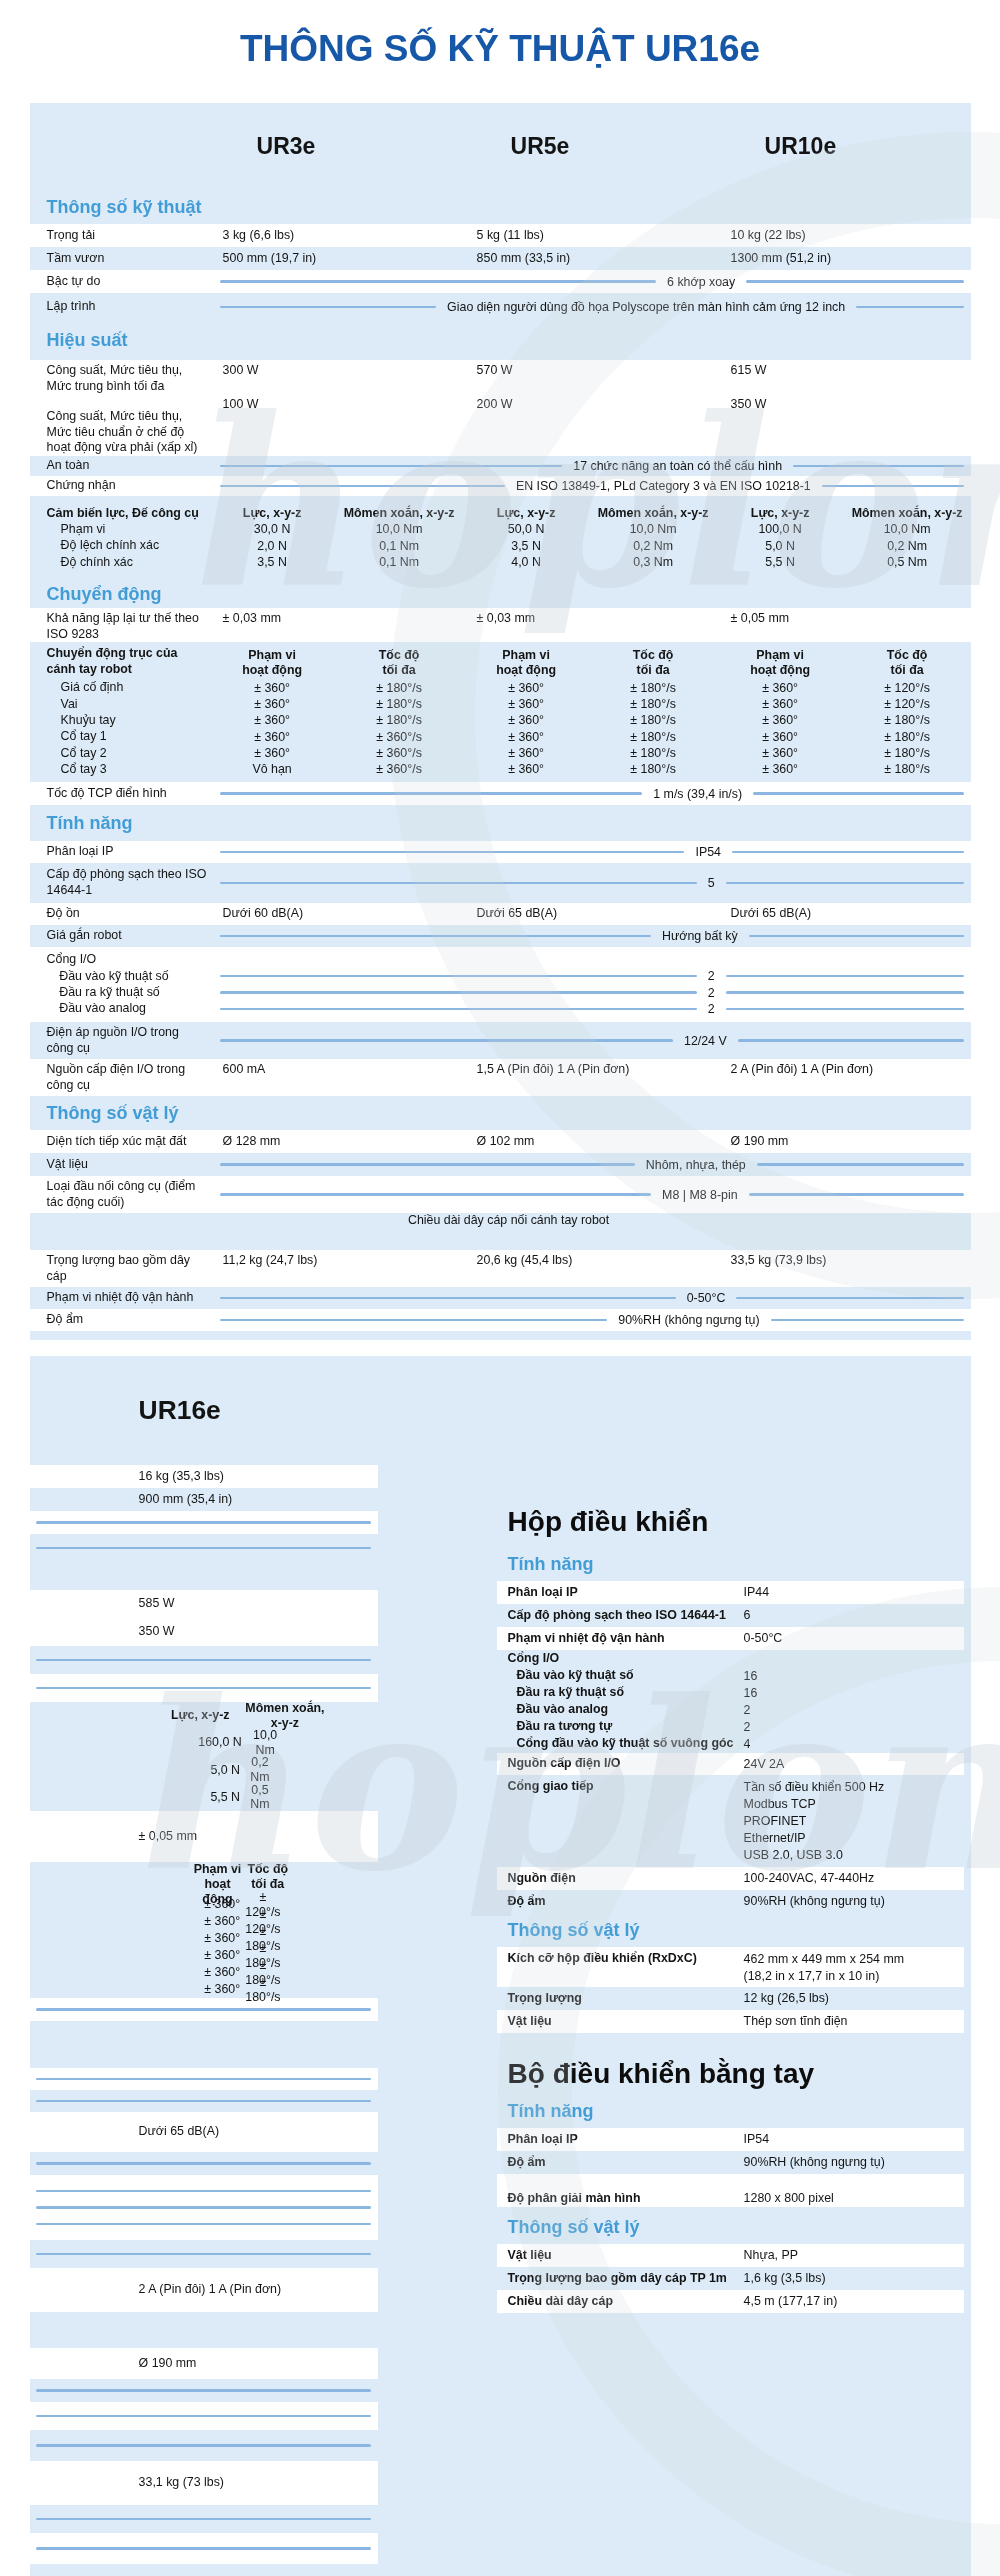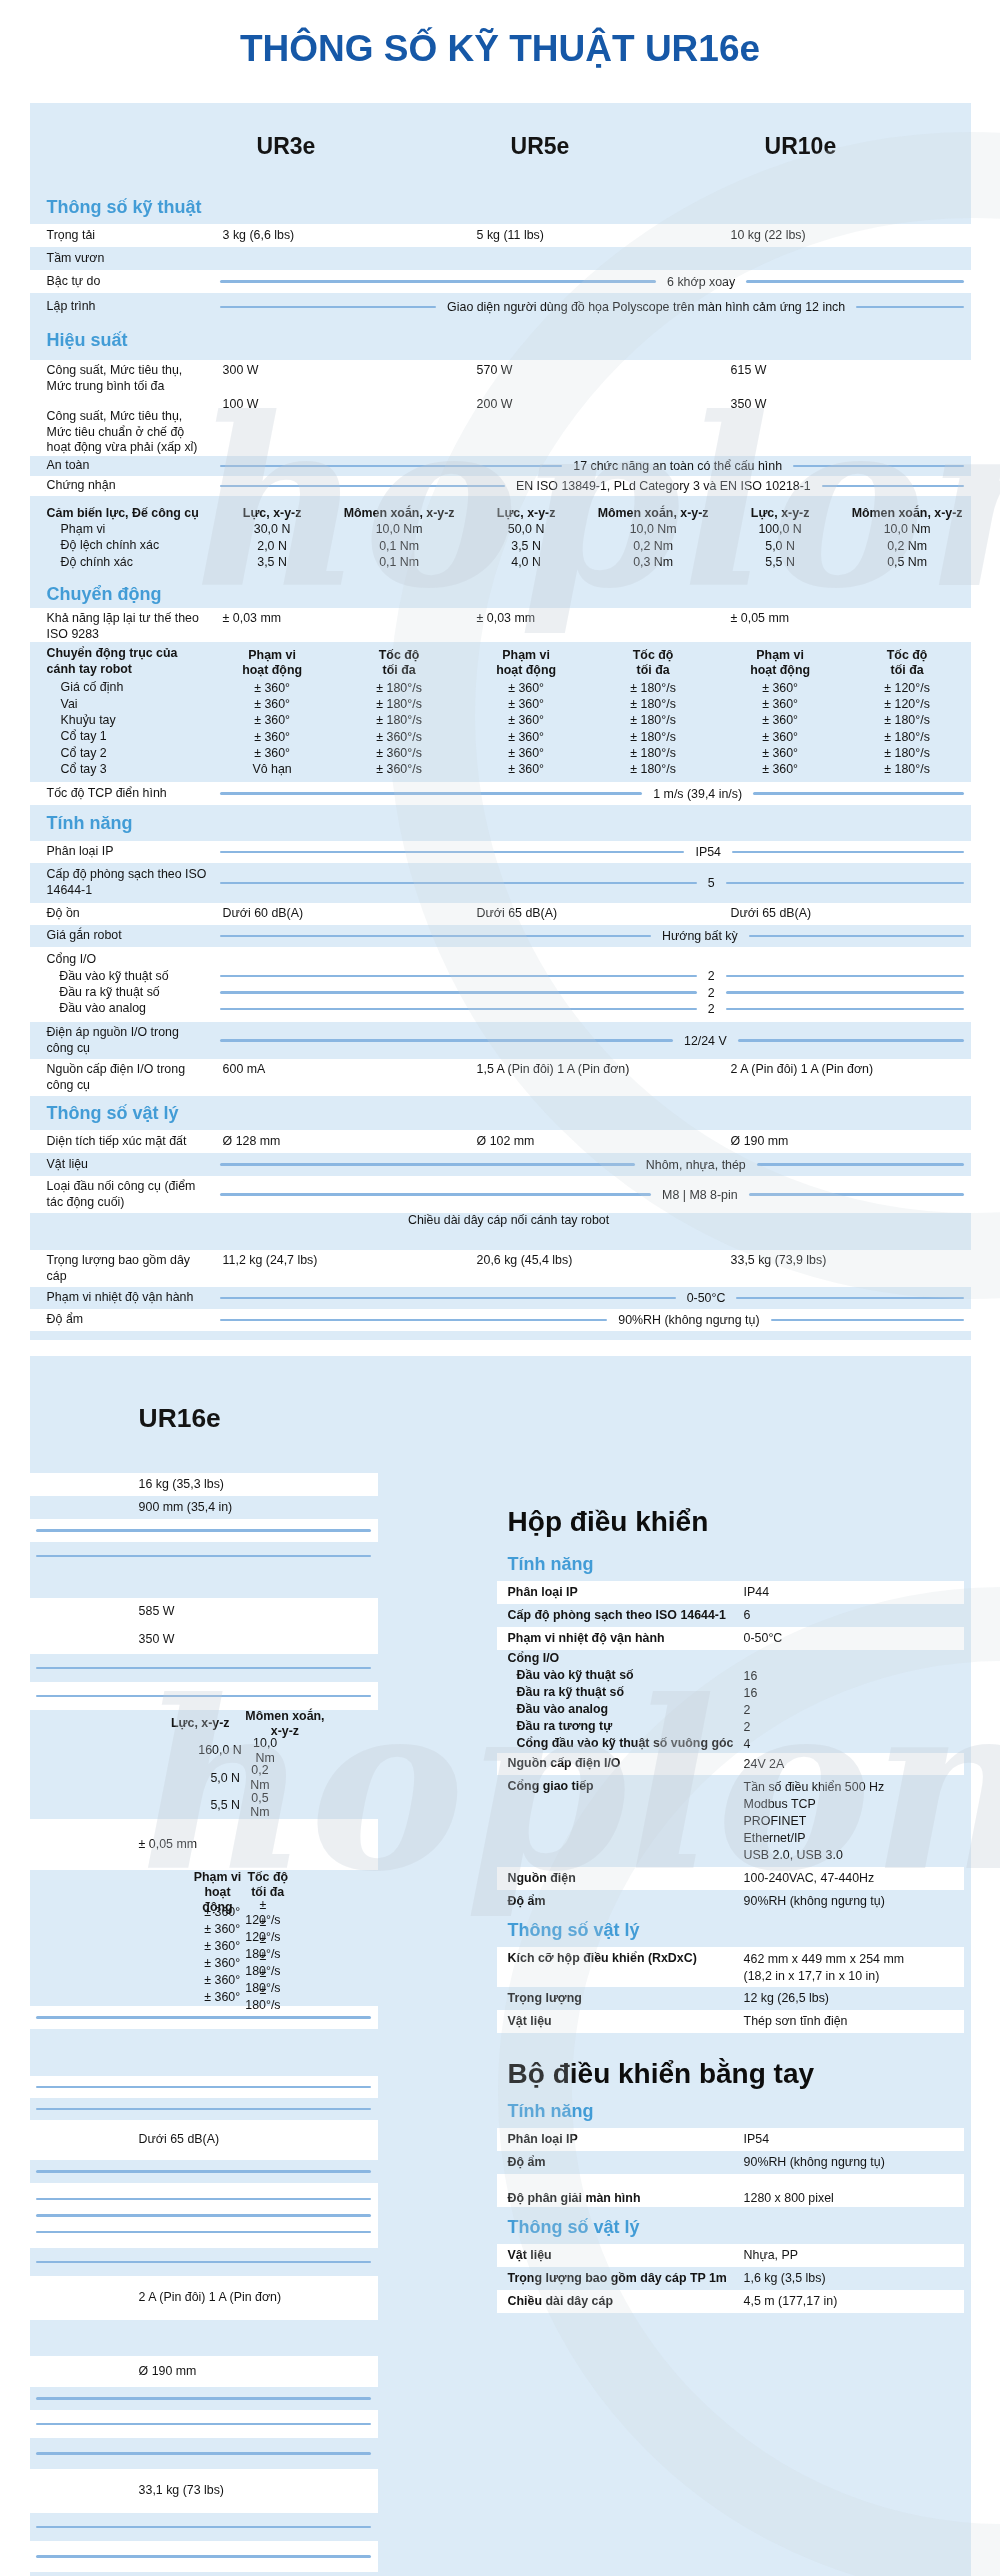--- a/index.html
+++ b/index.html
@@ -36,21 +36,21 @@
   .frow{display:flex;align-items:center;min-height:16.3px}
   .frow.fh2{align-items:flex-start;min-height:34px}
   .fcellg{flex:1;display:flex;align-self:stretch;align-items:center}
   .fcell{flex:1;text-align:center;white-space:pre-line;line-height:14.8px}
   .b{font-weight:bold}
   .lbl.sub{padding-left:31px}
   .lbl.gsub{padding-left:29.6px}
   
   #block2{position:absolute;left:29.6px;top:1356px;width:941px;height:1220px;
        background:#dcebf7;z-index:2}
-  #lcol{position:absolute;left:0;top:8px;width:348px}
+  #lcol{position:absolute;left:0;top:0;width:348px}
   .lrow{display:flex;align-items:center;box-sizing:border-box}
   .lhead-text{font-size:26.4px;font-weight:bold;padding-left:109px}
   .lvtext{padding-left:109px;line-height:15.6px}
   .lspan{flex:1;display:flex;align-items:center;padding:0 6.2px}
   .lspan .sline{flex:1}
   .lmulti{flex-direction:column;justify-content:space-evenly;align-items:stretch;padding:0 6.2px}
   .lfrow{display:flex;align-items:center;min-height:16.3px;padding-left:78px}
   .lfrow.fh2{min-height:34px;align-items:flex-start}
   #rcol{position:absolute;left:467px;top:0;width:467px}
   .box-title{margin-top:148px;height:36px;line-height:36px;font-size:28px;font-weight:bold;
@@ -92,20 +92,25 @@
       <div class="trow bg-w" style="height: 23px;">
         <div class="lbl">Trọng tải</div>
         <div class="cells">
           <div class="cell3">3 kg (6,6 lbs)</div>
           <div class="cell3">5 kg (11 lbs)</div>
           <div class="cell3">10 kg (22 lbs)</div>
         </div>
       </div>
       <div class="trow" style="height: 23px;">
         <div class="lbl">Tầm vươn</div>
+        <div class="cells">
+          <div class="cell3">500 mm (19,7 in)</div>
+          <div class="cell3">850 mm (33,5 in)</div>
+          <div class="cell3">1300 mm (51,2 in)</div>
+        </div>
       </div>
       <div class="trow bg-w" style="height: 23px;">
         <div class="lbl">Bậc tự do</div>
         <div class="spanw">
           <div class="sline sl2"></div>
           <div class="stext">6 khớp xoay</div>
           <div class="sline sl1"></div>
         </div>
       </div>
       <div class="trow" style="height: 28px;">

